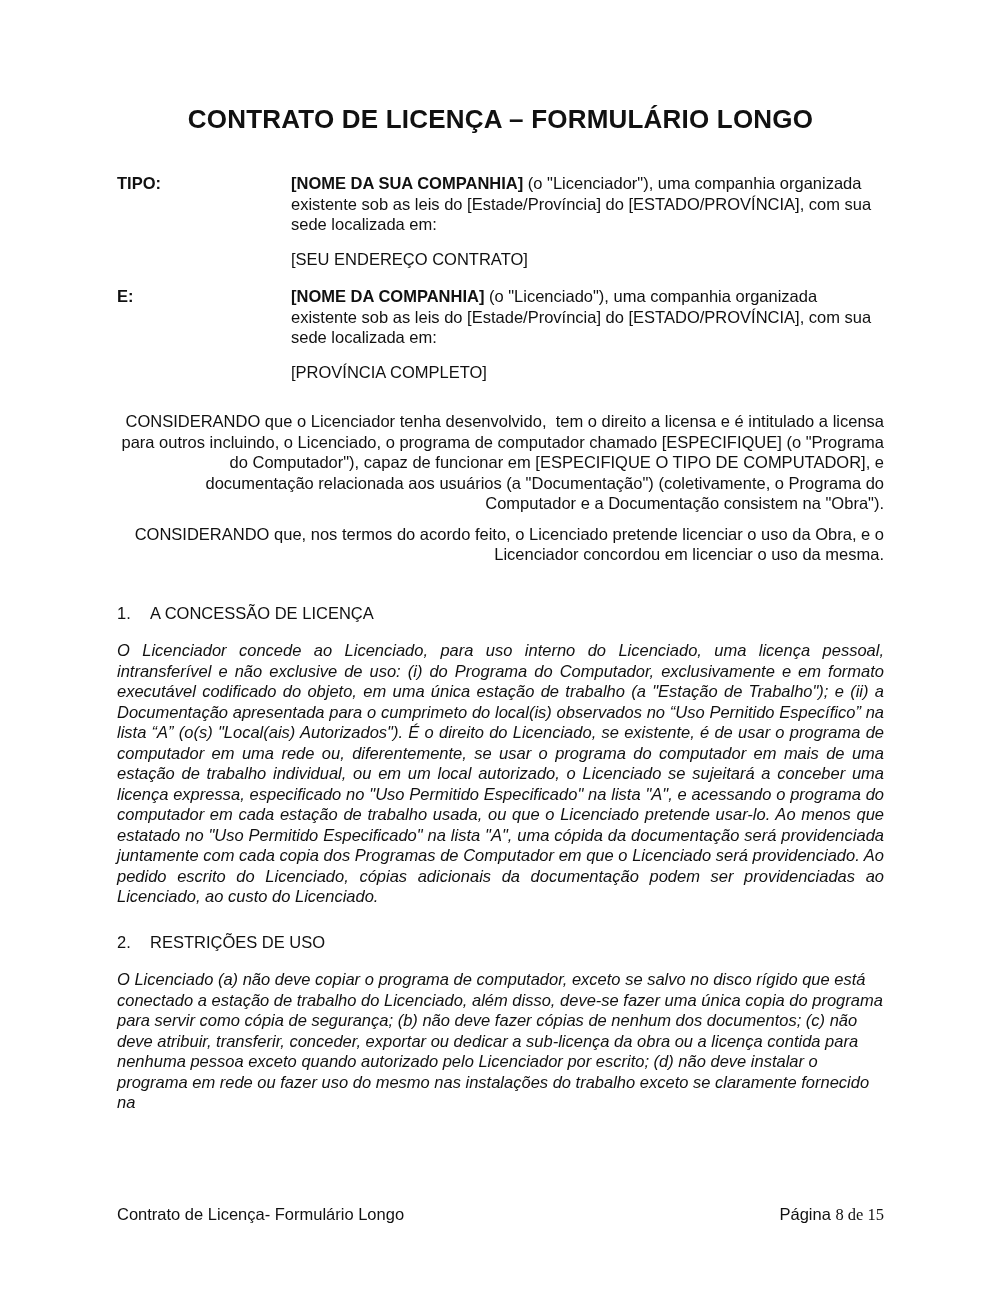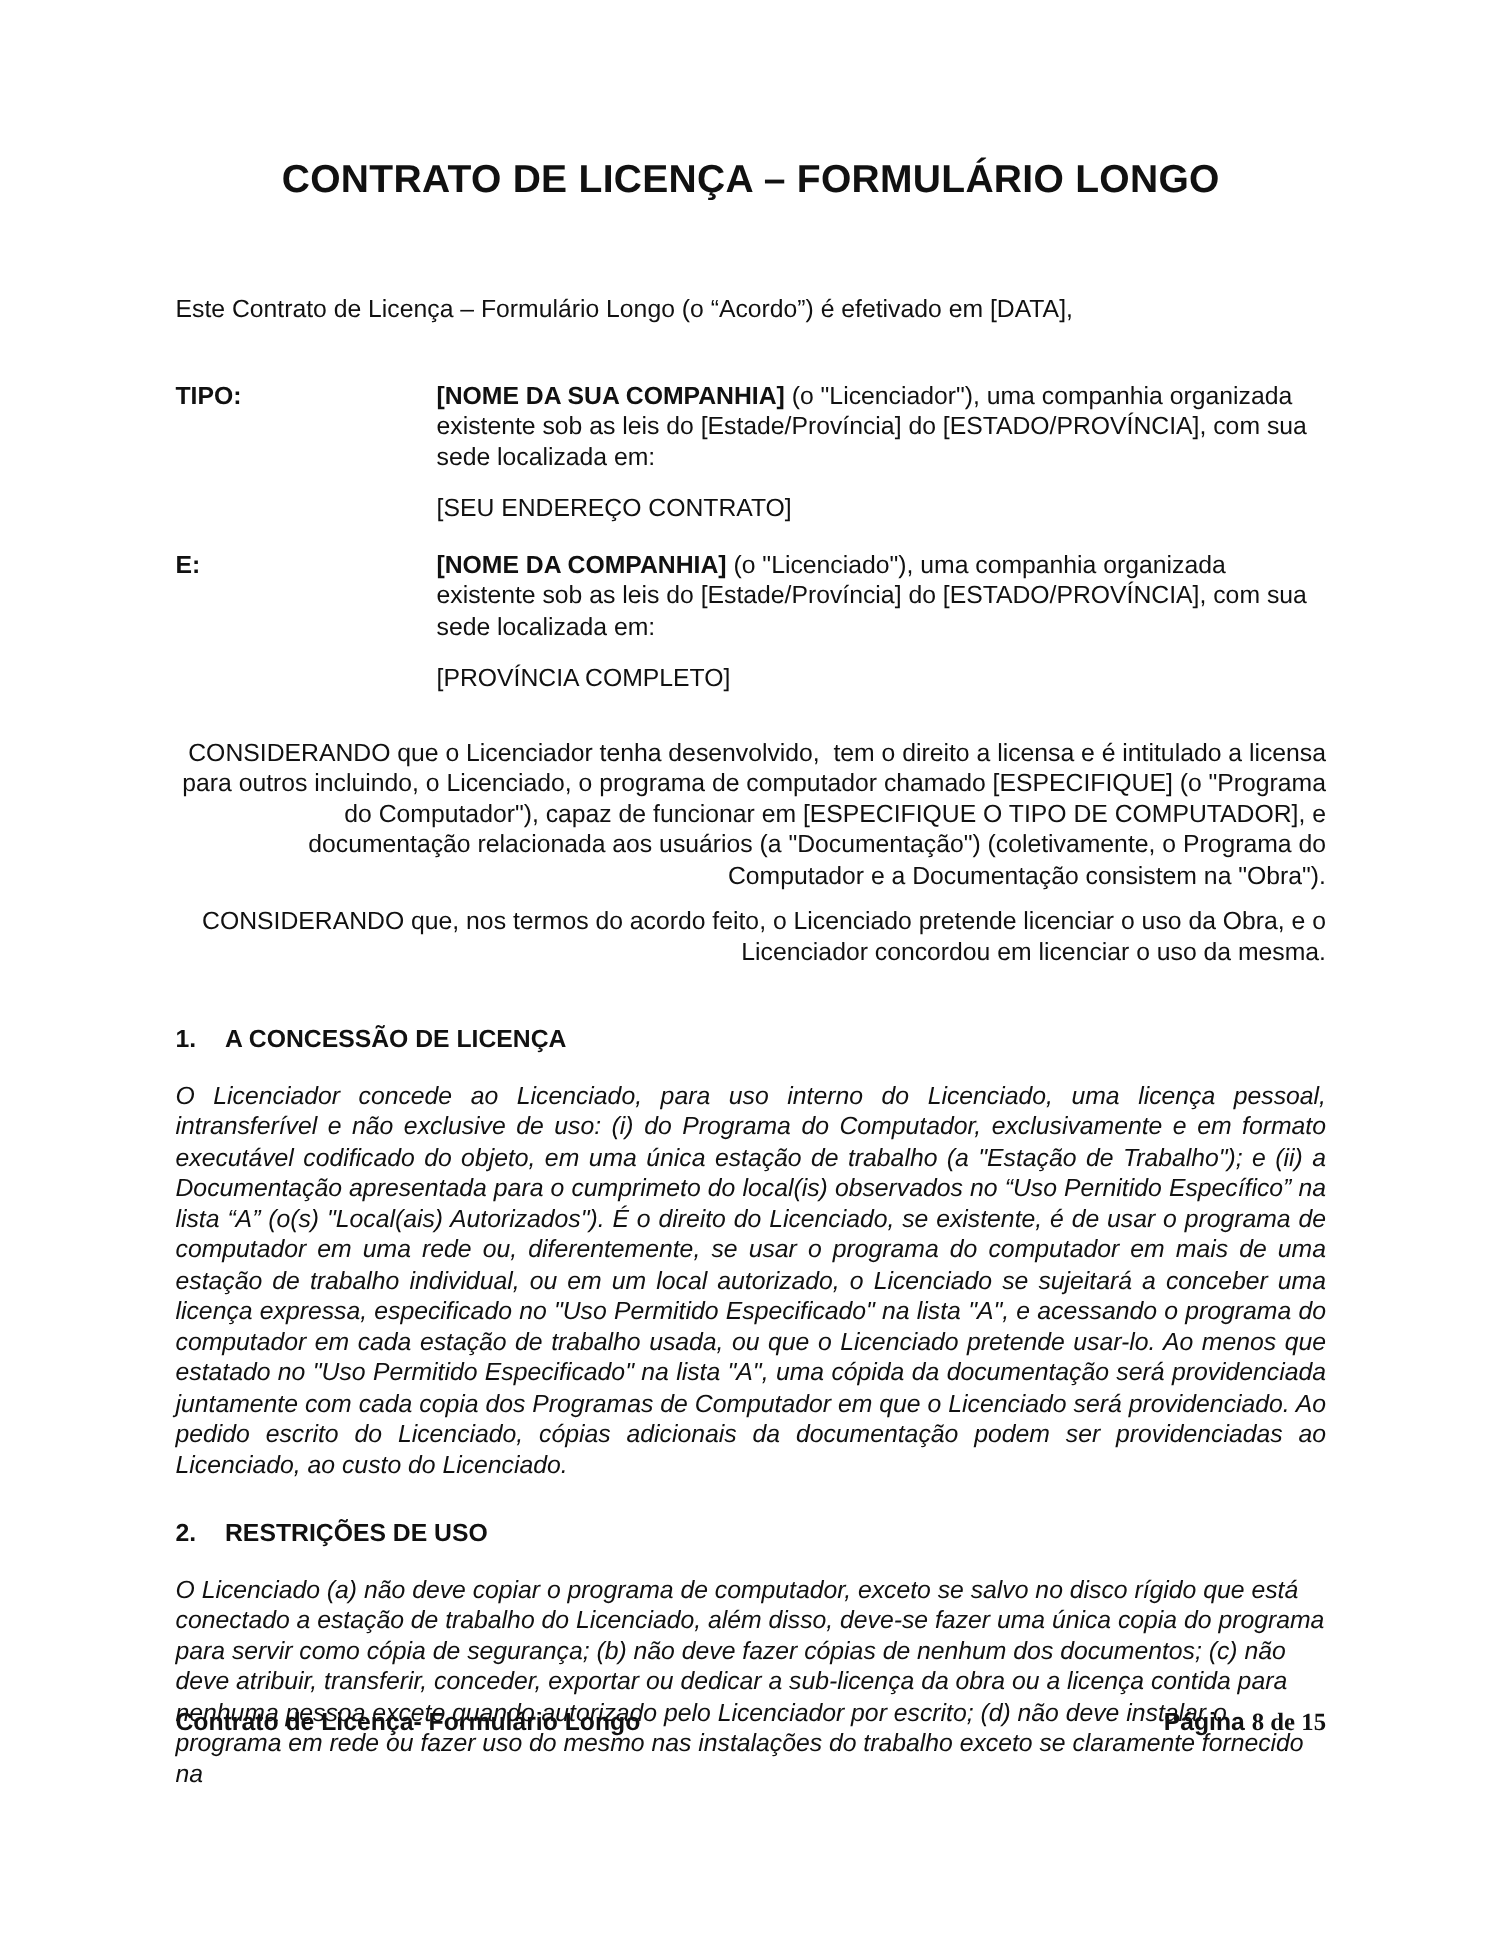--- a/index.html
+++ b/index.html
@@ -41,51 +41,49 @@
   .party-e { margin-top: 17px; }
   .party-label { font-weight: bold; }
   .party-name { font-weight: bold; }
   .party-address { margin-top: 14px; }
   .recital { white-space: pre-wrap; text-align: right; }
   .recital-1 { margin-top: 29px; }
   .recital-2 { margin-top: 10px; }
   .section-heading {
     font-size: 16.5px;
     line-height: 20.5px;
-    font-weight: bold;
+    font-weight: normal;
   }
   .section-1 .section-heading { margin-top: 38px; }
   .section-2 .section-heading { margin-top: 25px; }
   .heading-number { display: inline-block; width: 33px; }
   .section-body { margin-top: 17px; font-style: italic; }
   .section-body.justified { text-align: justify; }
   .page-footer {
     position: absolute;
     left: 117px;
     right: 116px;
-    top: 1138px;
+    top: 1204px;
     display: flex;
     justify-content: space-between;
     font-size: 16.5px;
     line-height: 20.5px;
-    font-weight: bold;
   }
   .page-number-value {
     font-family: "Liberation Serif", "DejaVu Serif", serif;
   }
 </style>
 </head>
 <body>
 
 <div class="page">
   <div class="content">
 
     <h1 class="doc-title">CONTRATO DE LICENÇA – FORMULÁRIO LONGO</h1>
 
-    <p class="intro">Este Contrato de Licença – Formulário Longo (o “Acordo”) é efetivado em [DATA],</p>
 
     <div class="party party-entre">
       <div class="party-label">TIPO:</div>
       <div class="party-body">
         <p><span class="party-name">[NOME DA SUA COMPANHIA]</span><span> (o "Licenciador"), uma companhia organizada existente sob as leis do [Estade/Província] do [ESTADO/PROVÍNCIA], com sua sede localizada em:</span></p>
         <p class="party-address">[SEU ENDEREÇO CONTRATO]</p>
       </div>
     </div>
 
     <div class="party party-e">

